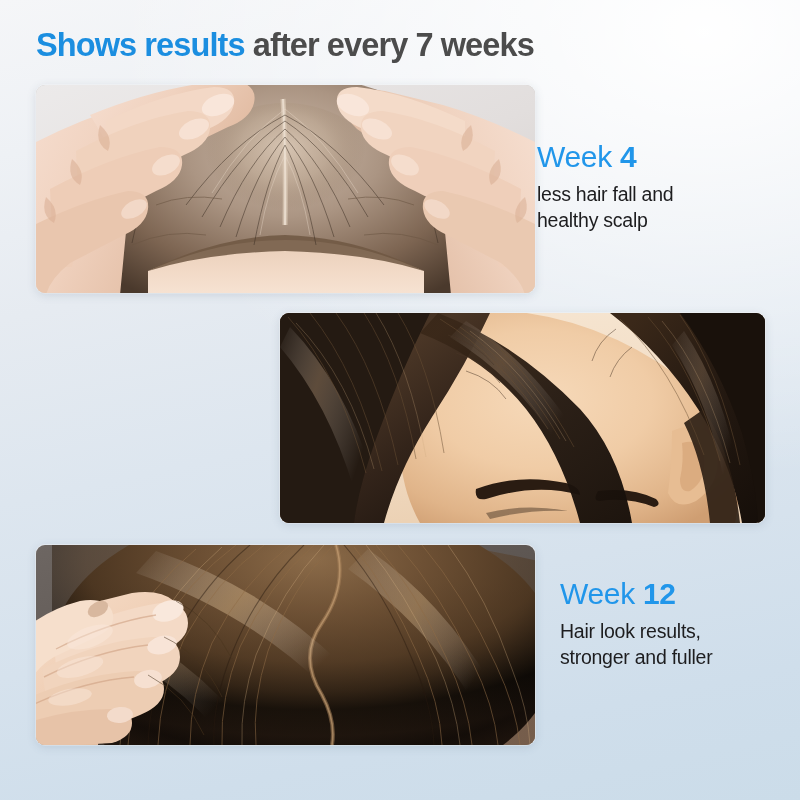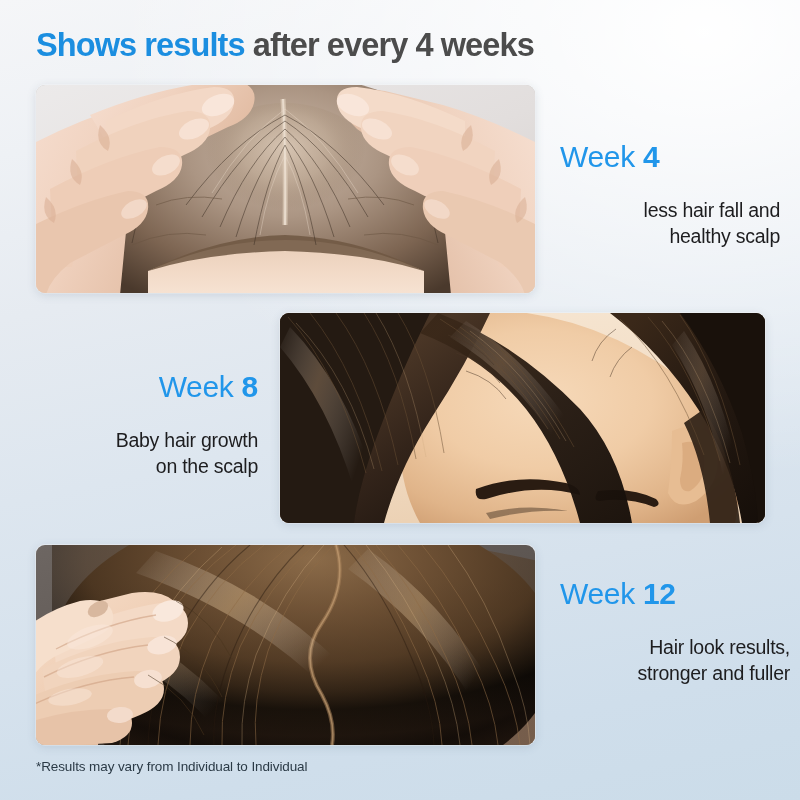--- a/index.html
+++ b/index.html
@@ -56,28 +56,27 @@
   .caption .week {
     font-size: 30px;
     line-height: 1.08;
     color: #2196ea;
     font-weight: 400;
     letter-spacing: -0.3px;
     white-space: nowrap;
   }
   .caption .week .num { font-weight: 700; }
   .caption .desc {
-    margin-top: 25px;
+    margin-top: 9px;
     font-size: 19.5px;
     line-height: 1.29;
     color: #1d1d1f;
     font-weight: 400;
     letter-spacing: -0.25px;
     white-space: pre-line;
-    text-align: right;
   }
   .caption.align-right { text-align: right; }
   .caption.align-left  { text-align: left; }
 
   
   .footnote {
     position: absolute;
     left: 36px;
     top: 759px;
     font-size: 13.5px;
@@ -85,21 +84,21 @@
     letter-spacing: -0.1px;
     white-space: nowrap;
   }
 </style>
 </head>
 <body>
 
 <div id="canvas">
 
   <div class="heading">
-    <span class="hl">Shows results</span><span class="rest"> after every 4 weeks</span>
+    <span class="hl">Shows results</span><span class="rest"> after every 7 weeks</span>
   </div>
 
   <div class="photo" style="left:36px; top:85px; width:499px; height:208px;">
     <svg viewBox="0 0 499 208" preserveAspectRatio="xMidYMid slice">
       <defs>
         <linearGradient id="p1bg" x1="0" y1="0" x2="1" y2="1">
           <stop offset="0%" stop-color="#eceaea"></stop>
           <stop offset="55%" stop-color="#e2dedd"></stop>
           <stop offset="100%" stop-color="#d4cecb"></stop>
         </linearGradient>
@@ -208,21 +207,21 @@
         <path d="M120 120 Q150 108 186 114"></path>
         <path d="M378 120 Q348 108 312 114"></path>
         <path d="M96 160 Q132 144 170 150"></path>
         <path d="M402 160 Q366 144 328 150"></path>
       </g>
 
       <rect width="499" height="208" fill="none"></rect>
     </svg>
   </div>
 
-  <div class="caption align-left" style="left:560px; top:141px; width:220px;">
+  <div class="caption align-left" style="left:537px; top:141px; width:220px;">
     <div class="week">
       <span>Week </span><span class="num">4</span>
     </div>
     <div class="desc">less hair fall and
 healthy scalp</div>
   </div>
 
   <div class="photo" style="left:280px; top:313px; width:485px; height:210px;">
     <svg viewBox="0 0 485 210" preserveAspectRatio="xMidYMid slice">
       <defs>
@@ -306,27 +305,20 @@
       <g stroke="#4a3626" stroke-width="0.7" fill="none" opacity="0.7">
         <path d="M168 22 Q196 30 214 52"></path>
           <path d="M176 40 Q204 48 220 70"></path>
         <path d="M186 58 Q212 66 226 86"></path>
           <path d="M336 16 Q318 28 312 48"></path>
         <path d="M352 34 Q336 46 330 64"></path>
       </g>
     </svg>
   </div>
 
-  <div class="caption align-right" style="left:40px; top:371px; width:218px;">
-    <div class="week">
-      <span>Week </span><span class="num">8</span>
-    </div>
-    <div class="desc">Baby hair growth
-on the scalp</div>
-  </div>
 
   <div class="photo" style="left:36px; top:545px; width:499px; height:200px;">
     <svg viewBox="0 0 499 200" preserveAspectRatio="xMidYMid slice">
       <defs>
         <linearGradient id="p3bg" x1="0" y1="0" x2="1" y2="1">
           <stop offset="0%" stop-color="#6d6662"></stop>
           <stop offset="50%" stop-color="#5e5753"></stop>
           <stop offset="100%" stop-color="#4b4541"></stop>
         </linearGradient>
         <radialGradient id="p3hair" cx="0.52" cy="0.18" r="0.78">
@@ -427,15 +419,14 @@
   </div>
 
   <div class="caption align-left" style="left:560px; top:578px; width:230px;">
     <div class="week">
       <span>Week </span><span class="num">12</span>
     </div>
     <div class="desc">Hair look results,
 stronger and fuller</div>
   </div>
 
-  <div class="footnote">*Results may vary from Individual to Individual</div>
 
 </div>
 
 </body></html>

